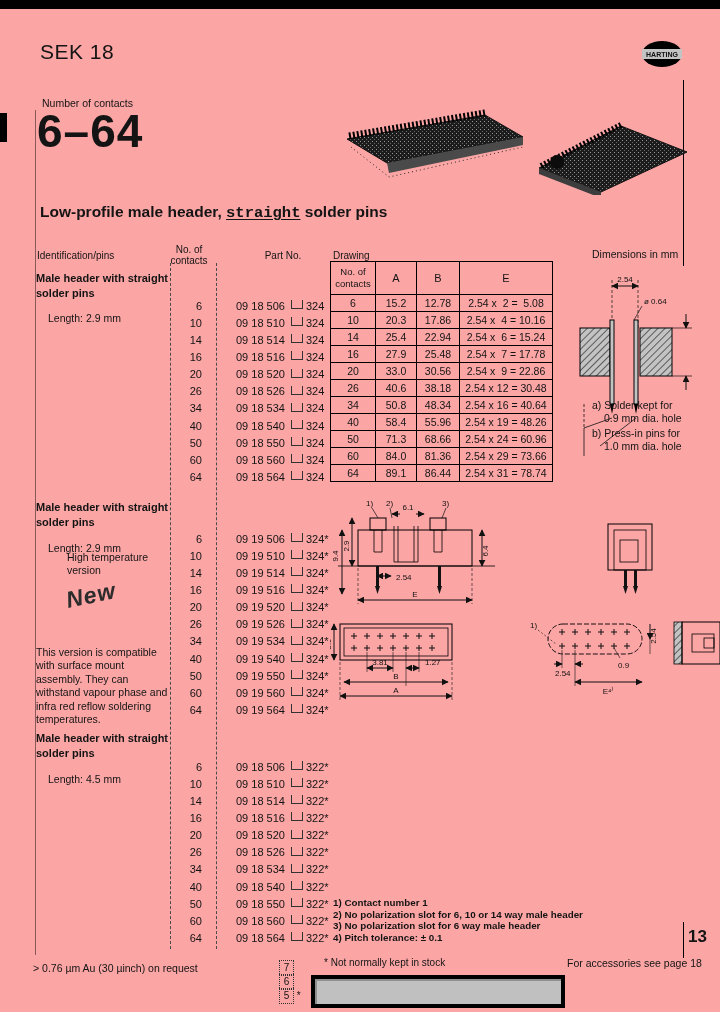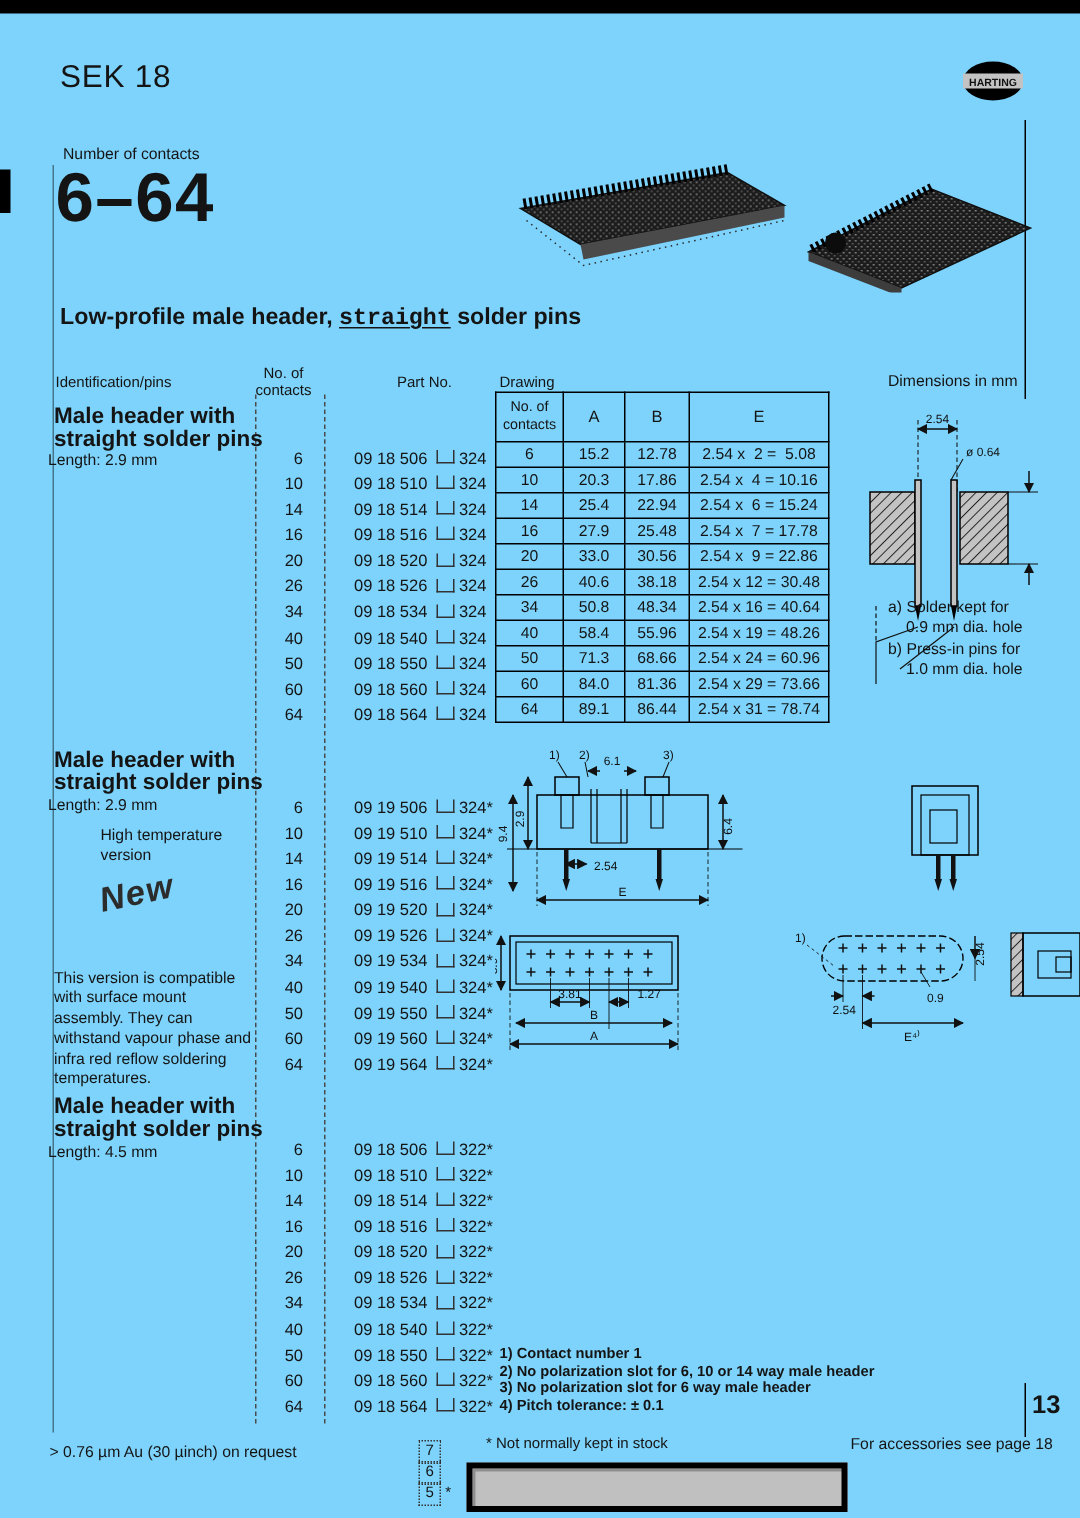--- a/index.html
+++ b/index.html
@@ -1,16 +1,16 @@
 <!DOCTYPE html>
 <html><head>
 <meta charset="utf-8">
 <style>
   html,body{margin:0;padding:0;background:#888;}
-  .page{position:relative;width:720px;height:1012px;background:#7dd3fc;overflow:hidden;
+  .page{position:relative;width:720px;height:1012px;background:#fca5a5;overflow:hidden;
         font-family:"Liberation Sans",sans-serif;color:#141414;}
   .abs{position:absolute;}
   .topbar{left:0;top:0;width:720px;height:9px;background:#000;}
   .lefttab{left:0;top:113px;width:7px;height:29px;background:#000;}
   .vrule{width:1px;background:#000;}
   .vrule-left{left:35px;top:110px;height:845px;background:rgba(0,0,0,.45);}
   .vrule-right{left:683px;top:80px;height:186px;}
   .vrule-pg{left:683px;top:922px;height:36px;}
   .sek-title{left:40px;top:40px;font-size:21px;letter-spacing:.5px;}
   .contacts-label{left:42px;top:97px;font-size:10.5px;}
@@ -19,22 +19,22 @@
   .heading .ul{text-decoration:underline;text-underline-offset:2px;font-family:Liberation Mono, monospace;}
   .colhead{font-size:10px;}
   .col-id{left:37px;top:250px;}
   .col-contacts{left:162px;top:244px;width:54px;text-align:center;line-height:11px;}
   .col-part{left:248px;top:250px;width:70px;text-align:center;}
   .col-drawing{left:333px;top:250px;}
   .col-dims{left:592px;top:248px;font-size:10.5px;}
   .dashcol{border-left:1px dashed #4a4a4a;width:0;}
   .dash1{left:170px;top:263px;height:686px;}
   .dash2{left:216px;top:263px;height:686px;}
-  .sec-title{left:36px;font-size:15px;font-weight:700;line-height:14.5px;width:140px;}
-  .sec-length{left:32px;font-size:10.5px;}
+  .sec-title{left:36px;font-size:11px;font-weight:700;line-height:14.5px;width:140px;}
+  .sec-length{left:48px;font-size:10.5px;margin-top:11px;}
   .sec-variant{left:67px;top:551px;width:95px;font-size:10.5px;line-height:13px;}
   .badge-new{left:66px;top:582px;font-size:23px;font-weight:700;font-style:italic;
              transform:rotate(-12deg);letter-spacing:1px;color:#2c2c2c;}
   .sec-note{left:36px;top:646px;width:133px;font-size:10.5px;line-height:13.4px;}
   .rows{left:170px;width:180px;}
   .rows-s1{top:297px;}
   .rows-s2{top:530px;}
   .rows-s3{top:758px;}
   .prow{height:17.15px;display:flex;align-items:center;font-size:11px;}
   .pc{width:32px;text-align:right;}

